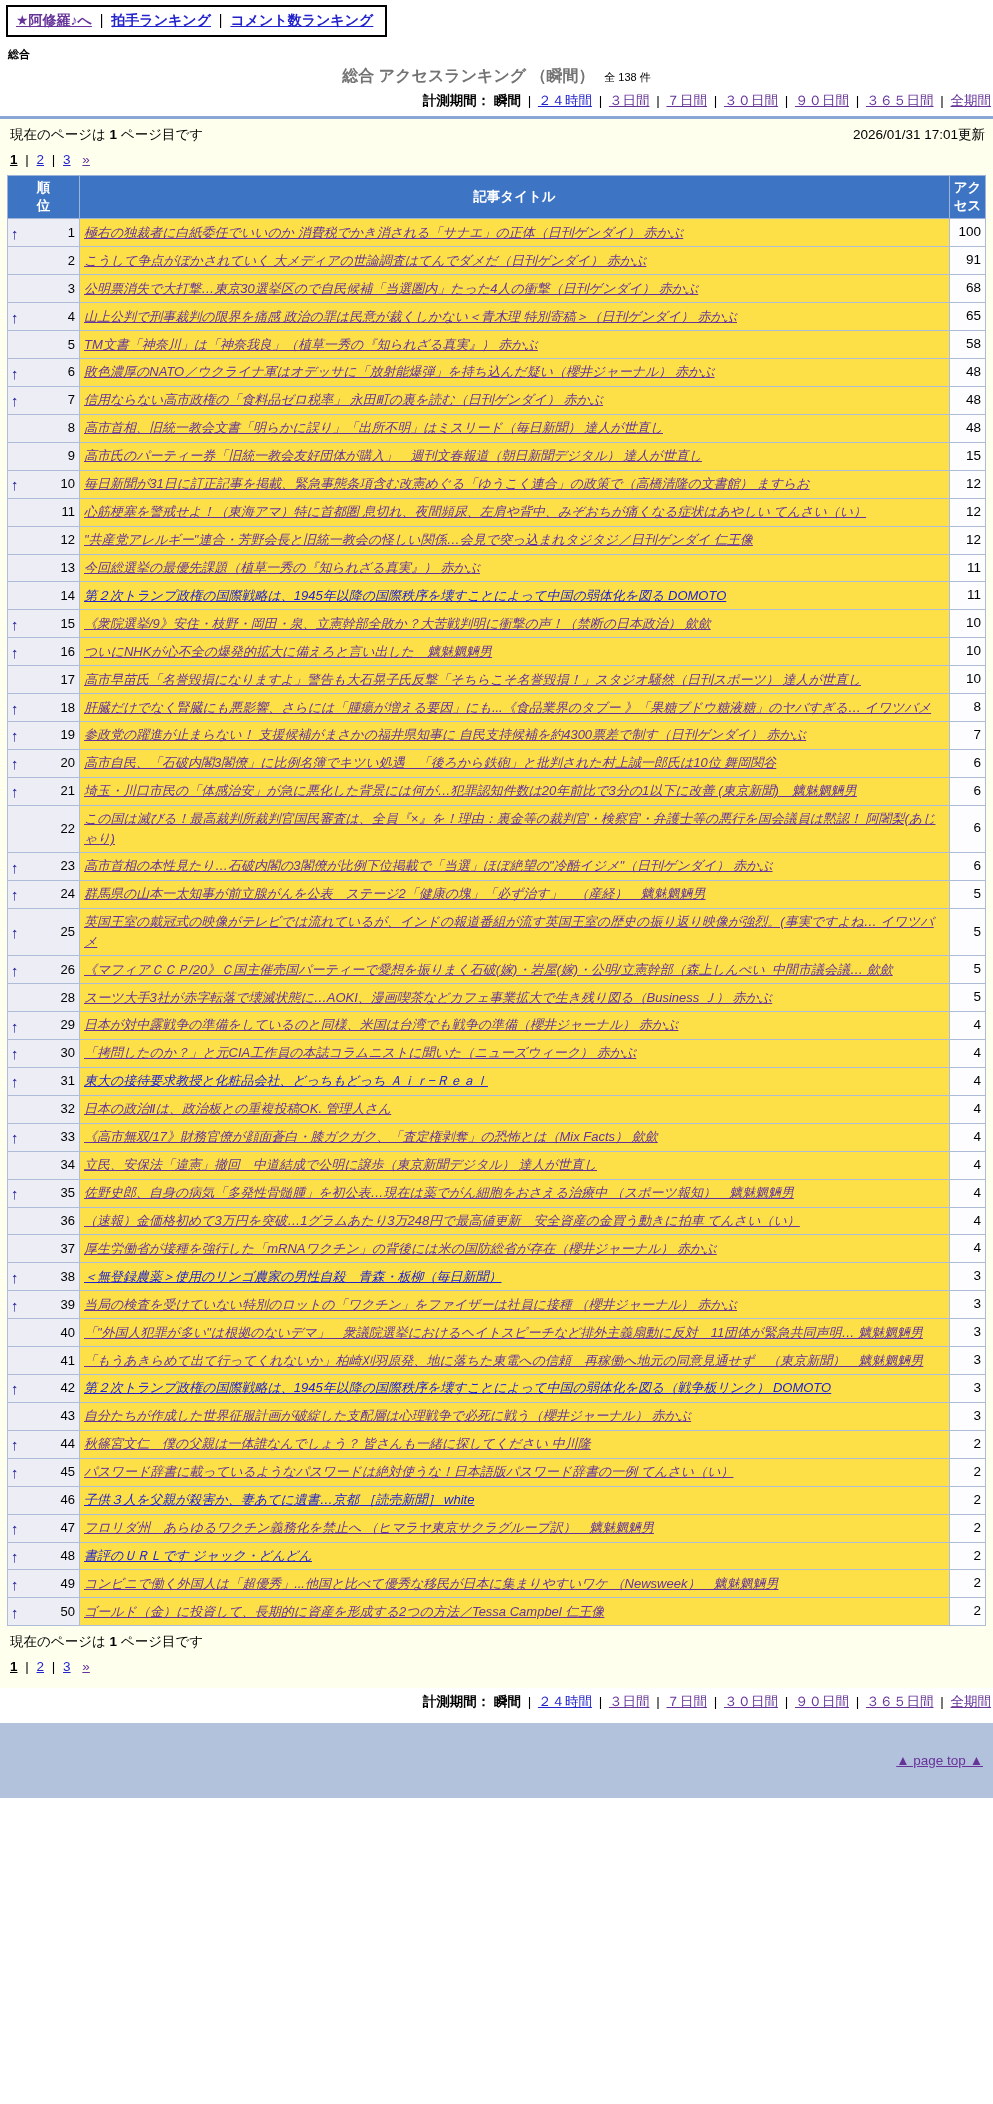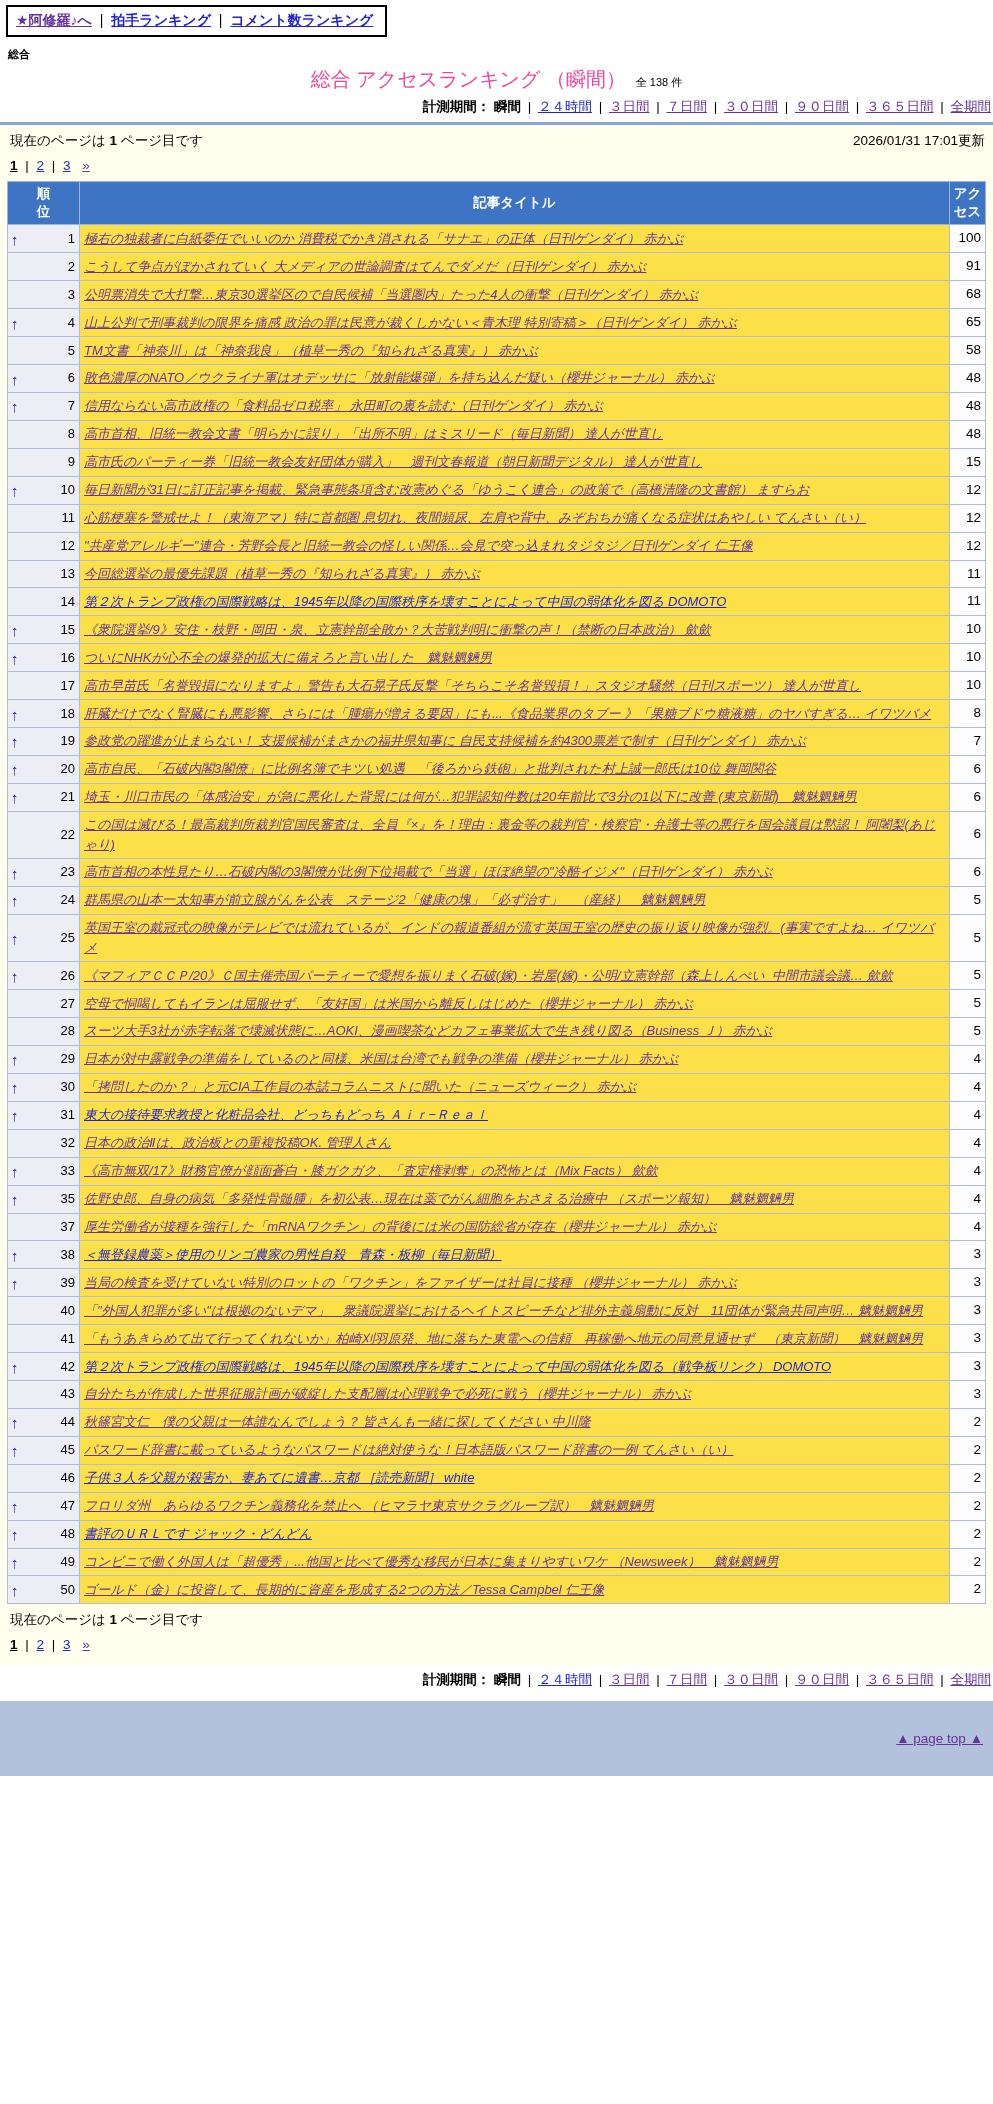--- a/index.html
+++ b/index.html
@@ -26,21 +26,21 @@
     text-align: center;
   }
   .topnav .sep { color: #000; font-weight: normal; padding: 0 4px; }
 
   .section-label {
     font-size: 11px; font-weight: bold;
     margin: 10px 0 0 8px;
   }
 
   .title-row { text-align: center; margin-top: 4px; }
-  .page-title { color: #ec4899; font-weight: normal; font-size: 20px; }
+  .page-title { color: #737373; font-weight: bold; font-size: 16px; }
   .total-count { font-size: 11px; color: #000; margin-left: 6px; }
 
   .period-row {
     text-align: right;
     font-size: 13.5px;
     margin: 5px 2px 6px 0;
     white-space: nowrap;
   }
   .period-row .plabel { color: #000; font-weight: bold; }
   .period-row .current { font-weight: bold; color: #000; }
@@ -301,25 +301,20 @@
           <td class="c-rank"><span class="arrow">↑</span><span class="num">25</span></td>
           <td class="c-title"><a class="visited">英国王室の戴冠式の映像がテレビでは流れているが、インドの報道番組が流す英国王室の歴史の振り返り映像が強烈。(事実ですよね… イワツバメ</a></td>
           <td class="c-access">5</td>
         </tr>
         <tr>
           <td class="c-rank"><span class="arrow">↑</span><span class="num">26</span></td>
           <td class="c-title"><a class="visited">《マフィアＣＣＰ/20》Ｃ国主催売国パーティーで愛想を振りまく石破(嫁)・岩屋(嫁)・公明/立憲幹部（森上しんぺい_中間市議会議… 歛歛</a></td>
           <td class="c-access">5</td>
         </tr>
         <tr>
-          <td class="c-rank"><span class="num">27</span></td>
-          <td class="c-title"><a class="visited">空母で恫喝してもイランは屈服せず、「友好国」は米国から離反しはじめた（櫻井ジャーナル） 赤かぶ</a></td>
-          <td class="c-access">5</td>
-        </tr>
-        <tr>
           <td class="c-rank"><span class="num">28</span></td>
           <td class="c-title"><a class="visited">スーツ大手3社が赤字転落で壊滅状態に…AOKI、漫画喫茶などカフェ事業拡大で生き残り図る（Business Ｊ） 赤かぶ</a></td>
           <td class="c-access">5</td>
         </tr>
         <tr>
           <td class="c-rank"><span class="arrow">↑</span><span class="num">29</span></td>
           <td class="c-title"><a class="visited">日本が対中露戦争の準備をしているのと同様、米国は台湾でも戦争の準備（櫻井ジャーナル） 赤かぶ</a></td>
           <td class="c-access">4</td>
         </tr>
         <tr>
@@ -336,22 +331,32 @@
           <td class="c-rank"><span class="num">32</span></td>
           <td class="c-title"><a class="visited">日本の政治Ⅱは、政治板との重複投稿OK. 管理人さん</a></td>
           <td class="c-access">4</td>
         </tr>
         <tr>
           <td class="c-rank"><span class="arrow">↑</span><span class="num">33</span></td>
           <td class="c-title"><a class="visited">《高市無双/17》財務官僚が顔面蒼白・膝ガクガク、「査定権剥奪」の恐怖とは（Mix Facts） 歛歛</a></td>
           <td class="c-access">4</td>
         </tr>
         <tr>
+          <td class="c-rank"><span class="num">34</span></td>
+          <td class="c-title"><a class="visited">立民、安保法「違憲」撤回　中道結成で公明に譲歩（東京新聞デジタル） 達人が世直し</a></td>
+          <td class="c-access">4</td>
+        </tr>
+        <tr>
           <td class="c-rank"><span class="arrow">↑</span><span class="num">35</span></td>
           <td class="c-title"><a class="visited">佐野史郎、自身の病気「多発性骨髄腫」を初公表…現在は薬でがん細胞をおさえる治療中 （スポーツ報知）　魑魅魍魎男</a></td>
+          <td class="c-access">4</td>
+        </tr>
+        <tr>
+          <td class="c-rank"><span class="num">36</span></td>
+          <td class="c-title"><a class="visited">（速報）金価格初めて3万円を突破…1グラムあたり3万248円で最高値更新　安全資産の金買う動きに拍車 てんさい（い）</a></td>
           <td class="c-access">4</td>
         </tr>
         <tr>
           <td class="c-rank"><span class="num">37</span></td>
           <td class="c-title"><a class="visited">厚生労働省が接種を強行した「mRNAワクチン」の背後には米の国防総省が存在（櫻井ジャーナル） 赤かぶ</a></td>
           <td class="c-access">4</td>
         </tr>
         <tr>
           <td class="c-rank"><span class="arrow">↑</span><span class="num">38</span></td>
           <td class="c-title"><a class="blue">＜無登録農薬＞使用のリンゴ農家の男性自殺　青森・板柳（毎日新聞）</a></td>

